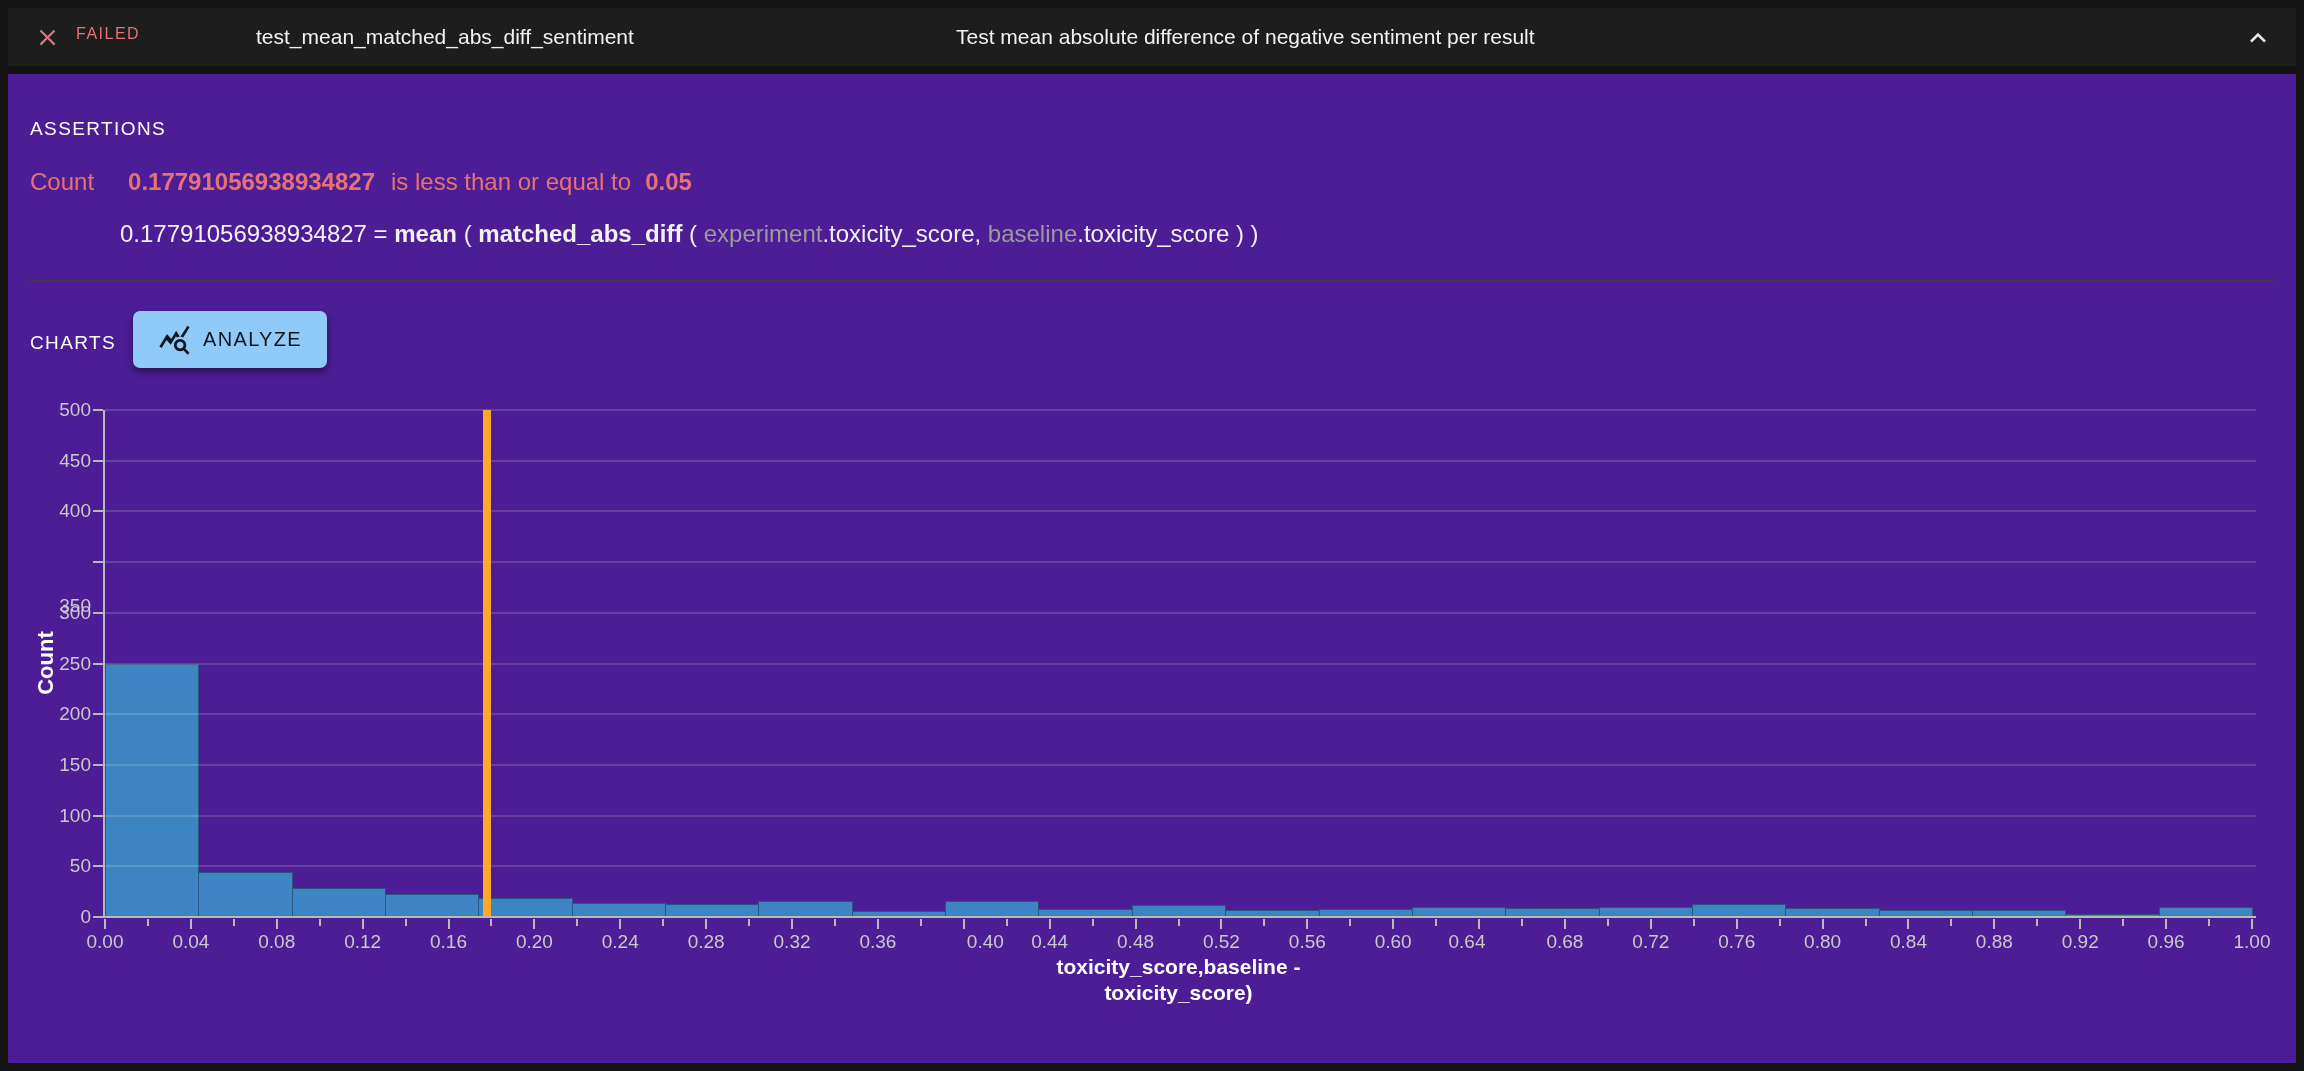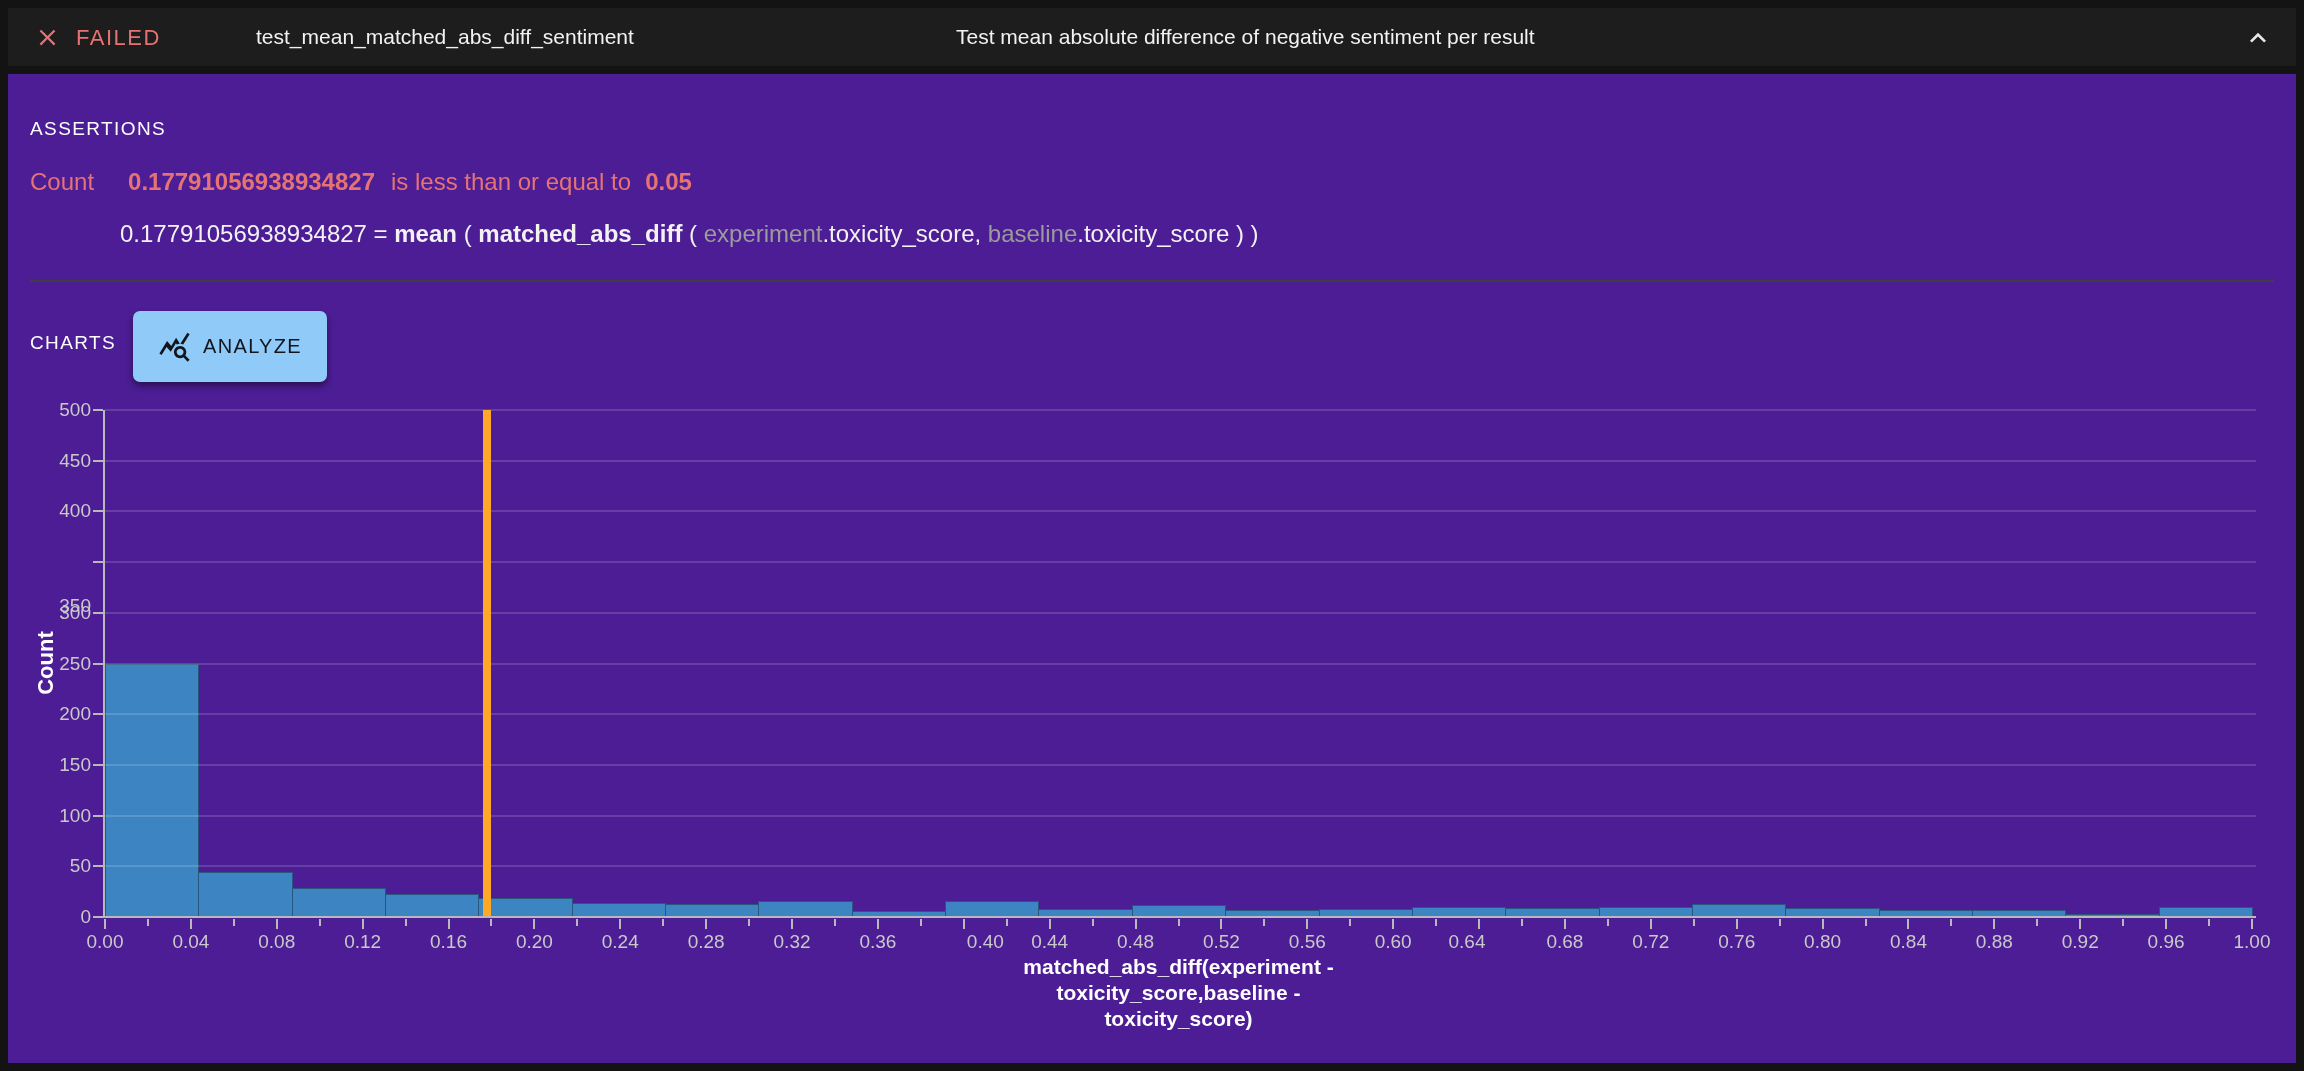--- a/index.html
+++ b/index.html
@@ -3,42 +3,42 @@
 <meta charset="utf-8">
 <style>
   * { margin:0; padding:0; box-sizing:border-box; }
   html,body { background:#131313; }
   body { font-family:"Liberation Sans","DejaVu Sans",sans-serif; }
   .page { position:relative; width:2304px; height:1071px; background:#131313; overflow:hidden; }
 
   
   .header { position:absolute; left:8px; top:8px; right:8px; height:58px; background:#1d1d1e; }
   .header .close { position:absolute; left:26px; top:16px; width:27px; height:27px; cursor:pointer; }
-  .header .status { position:absolute; left:68px; top:17px; font-size:22px; letter-spacing:1.5px; color:#e57373; }
+  .header .status { position:absolute; left:68px; top:17px; font-size:16px; letter-spacing:1.5px; color:#e57373; }
   .header .tname { position:absolute; left:248px; top:17px; font-size:21px; color:#f2f2f2; }
   .header .tdesc { position:absolute; left:948px; top:17px; font-size:21px; color:#f2f2f2; }
   .header .chev { position:absolute; right:22px; top:14px; width:32px; height:32px; cursor:pointer; }
 
   
   .panel { position:absolute; left:8px; top:74px; right:8px; bottom:8px; background:#4c1d95; }
   .section-label { font-size:19px; letter-spacing:1.4px; color:#ffffff; }
   .assertions-label { position:absolute; left:22px; top:44px; }
   .assertion-row { position:absolute; left:22px; top:94px; font-size:24px; color:#e57373; white-space:nowrap; }
   .assertion-row .as-result { margin-right:34px; }
   .assertion-row .as-val { font-weight:700; margin-right:16px; }
   .assertion-row .as-cmp { margin-right:14px; }
   .assertion-row .as-thr { font-weight:700; }
   .formula-row { position:absolute; left:112px; top:146px; font-size:24px; white-space:nowrap; }
   .fp-plain { color:#f2f2f2; }
   .fp-bold  { color:#f2f2f2; font-weight:700; }
   .fp-dim   { color:#9b9b9b; }
   .divider { position:absolute; left:22px; right:22px; top:206px; height:2px; background:#3e3e3e; }
 
   .charts-label { position:absolute; left:22px; top:258px; }
-  .analyze-btn { position:absolute; left:125px; top:237px; width:194px; height:71px; background:#90caf9;
+  .analyze-btn { position:absolute; left:125px; top:237px; width:194px; height:57px; background:#90caf9;
                  border:none; border-radius:7px; display:flex; align-items:center; justify-content:center;
                  gap:12px; cursor:pointer; box-shadow:0 4px 7px rgba(0,0,0,0.45); }
   .analyze-btn .blabel { font-size:20px; font-weight:500; letter-spacing:1.3px; color:#10161c;
                          font-family:"Liberation Sans","DejaVu Sans",sans-serif; }
 
   
   #plot { position:absolute; left:97px; top:336px; width:2147px; height:507px; overflow:visible; }
   #plot > div { position:absolute; }
   .bar { bottom:0; background:#3d85c2; border:1px solid rgba(0,0,0,0.35); z-index:1; }
   .grid { left:0; right:-4px; height:2px; background:rgba(255,255,255,0.15); z-index:2; }
@@ -234,19 +234,18 @@
         <div class="xtick-minor" style="left: 1587.78px;"></div>
         <div class="xtick-minor" style="left: 1673.66px;"></div>
         <div class="xtick-minor" style="left: 1759.54px;"></div>
         <div class="xtick-minor" style="left: 1845.42px;"></div>
         <div class="xtick-minor" style="left: 1931.3px;"></div>
         <div class="xtick-minor" style="left: 2017.18px;"></div>
         <div class="xtick-minor" style="left: 2103.06px;"></div>
       </div>
 
     <div class="xtitle" id="xtitle">
-        <div>matched_abs_diff(experiment -</div>
         <div>toxicity_score,baseline -</div>
         <div>toxicity_score)</div>
       </div>
 
   </div>
 </div>
 
 </body></html>

